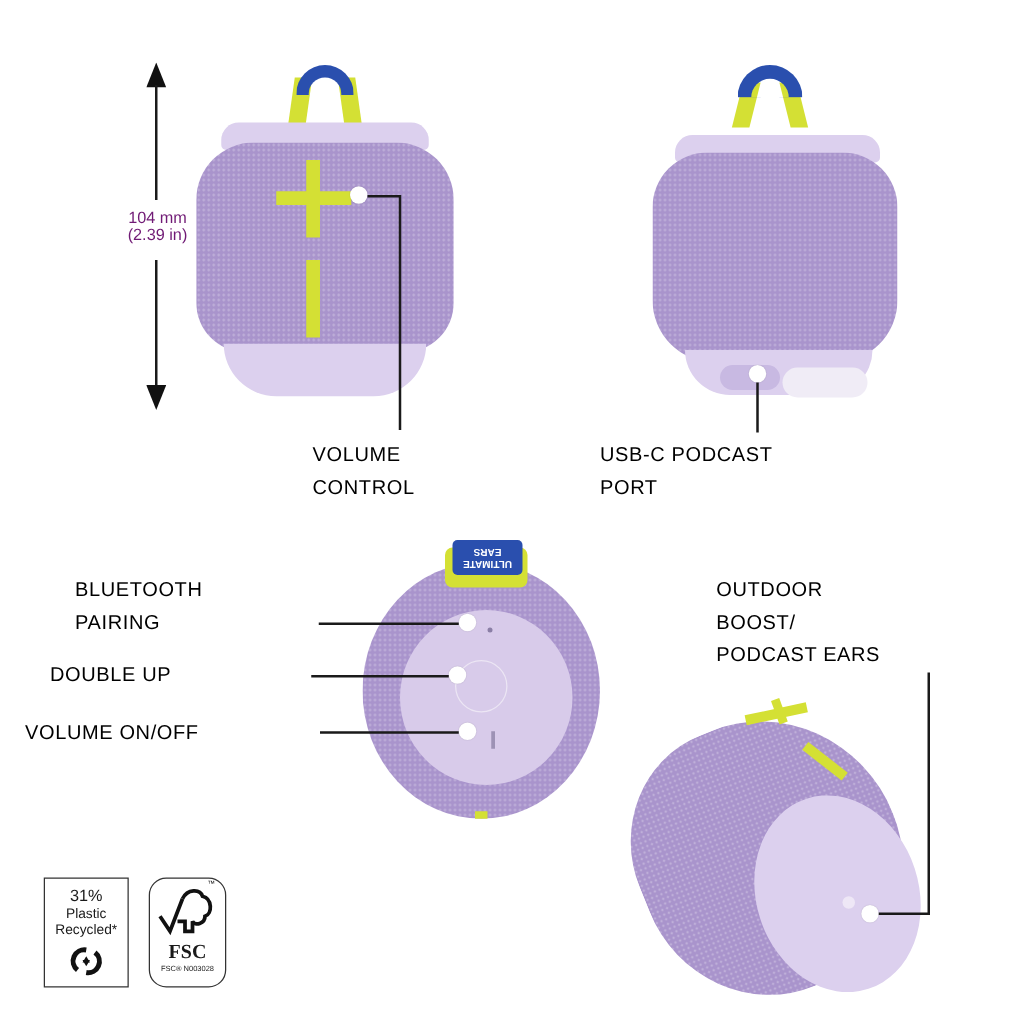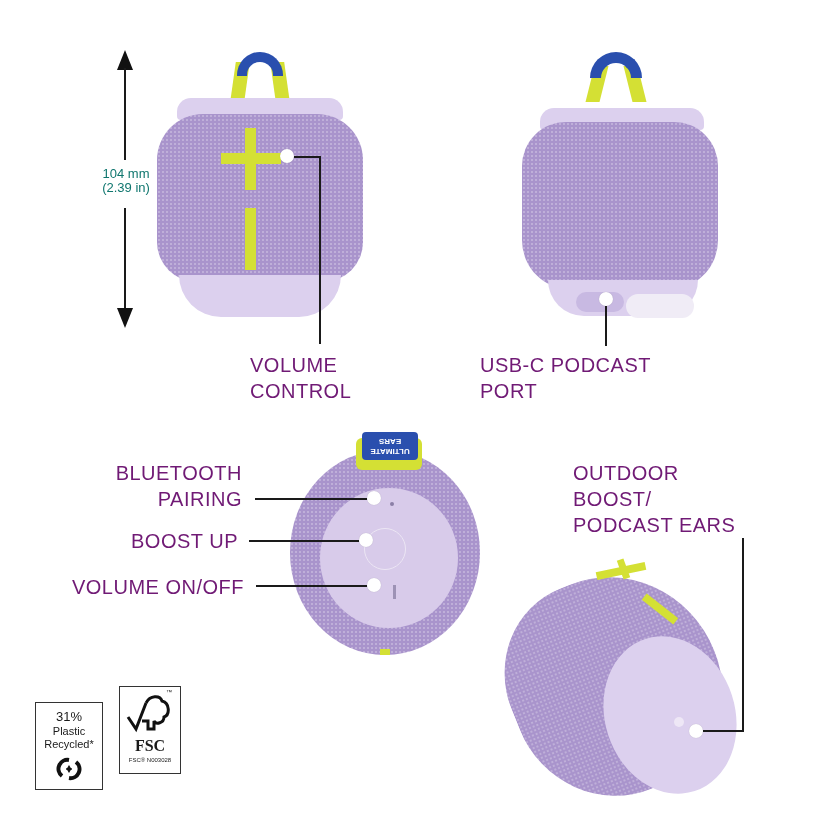--- a/index.html
+++ b/index.html
@@ -1,30 +1,30 @@
 <!DOCTYPE html>
 <html><head>
 <meta charset="utf-8">
 <style>
   html, body { margin: 0; padding: 0; background: #ffffff; }
   body { width: 823px; height: 823px; position: relative; overflow: hidden;
          font-family: "Liberation Sans", "DejaVu Sans", sans-serif; color: #1a1a1a; }
   .abs { position: absolute; }
-  .label { position: absolute; font-size: 20px; line-height: 26px; letter-spacing: 0.5px;
-           font-weight: 400; color: #701a75; white-space: pre-line; }
-  .right { text-align: right; }
+  .label { position: absolute; font-size: 16px; line-height: 26px; letter-spacing: 0.5px;
+           font-weight: 400; color: #000000; white-space: pre-line; }
+  .right { text-align: left; }
   .line { position: absolute; background: #1a1a1a; }
   .dot { position: absolute; width: 14px; height: 14px; border-radius: 50%; background: #fff;
          box-shadow: 0 0 1px rgba(0,0,0,0.2); }
   .mesh {
     background-color: #a994cc;
     background-image: radial-gradient(circle, rgba(255,255,255,0.25) 0.8px, transparent 1.2px);
     background-size: 4px 4px;
   }
-  .dim-text { position: absolute; font-size: 13px; line-height: 14px; text-align: center; color: #0f766e; }
+  .dim-text { position: absolute; font-size: 13px; line-height: 14px; text-align: center; color: #701a75; }
   .badge { position: absolute; border: 1.5px solid #333; background: #fff; }
 </style>
 </head>
 <body>
 
 <div class="abs" style="left:100px;top:50px;width:60px;height:280px;">
   <svg class="abs" style="left:17px;top:0;" width="16" height="20" viewBox="0 0 16 20">
       <polygon points="8,0 16,20 0,20" fill="#111"></polygon>
     </svg>
   <div class="line" style="left:24px;top:18px;width:2px;height:92px;"></div>
@@ -97,21 +97,21 @@
 
 <div class="dot" style="left:367px;top:491px;"></div>
 <div class="line" style="left:255px;top:498px;width:112px;height:2px;"></div>
 <div class="dot" style="left:359px;top:533px;"></div>
 <div class="line" style="left:249px;top:540px;width:110px;height:2px;"></div>
 <div class="dot" style="left:367px;top:578px;"></div>
 <div class="line" style="left:256px;top:585px;width:111px;height:2px;"></div>
 
 <div class="label right" style="left:60px;top:460px;width:182px;">BLUETOOTH
 PAIRING</div>
-<div class="label right" style="left:40px;top:528px;width:198px;">BOOST UP</div>
+<div class="label right" style="left:40px;top:528px;width:198px;">DOUBLE UP</div>
 <div class="label right" style="left:20px;top:574px;width:224px;">VOLUME ON/OFF</div>
 
 <div class="abs" style="left:510px;top:565px;width:240px;height:240px;">
   <div class="abs mesh" style="left:0;top:10px;width:210px;height:220px;border-radius:45% 55% 50% 50%;transform:rotate(-22deg);"></div>
   <div class="abs" style="left:95px;top:70px;width:130px;height:160px;border-radius:50%;background:#dcd0ee;transform:rotate(-18deg);"></div>
   <div class="abs" style="left:86px;top:2px;width:50px;height:8px;background:#d4e034;transform:rotate(-12deg);"></div>
   <div class="abs" style="left:110px;top:-6px;width:7px;height:20px;background:#d4e034;transform:rotate(-20deg);"></div>
   <div class="abs" style="left:146px;top:24px;width:8px;height:40px;background:#d4e034;transform:rotate(-52deg);"></div>
   <div class="abs" style="left:164px;top:152px;width:10px;height:10px;border-radius:50%;background:#eee7f6;"></div>
 </div>
@@ -127,21 +127,21 @@
   <div class="abs" style="left:0;top:22px;width:66px;text-align:center;font-size:11px;">Plastic</div>
   <div class="abs" style="left:0;top:35px;width:66px;text-align:center;font-size:11px;">Recycled*</div>
   <svg class="abs" style="left:18px;top:53px;" width="30" height="26" viewBox="0 0 30 26">
     <path d="M8 20 A9 9 0 0 1 15 4" stroke="#111" stroke-width="4" fill="none"></path>
     <path d="M22 6 A9 9 0 0 1 15 22" stroke="#111" stroke-width="4" fill="none"></path>
     <polygon points="12,12 18,12 15,17" fill="#111"></polygon>
     <polygon points="18,14 12,14 15,9" fill="#111"></polygon>
   </svg>
 </div>
 
-<div class="badge" style="left:119px;top:686px;width:60px;height:86px;">
+<div class="badge" style="left:119px;top:702px;width:60px;height:86px;border-radius:14px;">
   <svg class="abs" style="left:6px;top:8px;" width="46" height="40" viewBox="0 0 46 40">
     <path d="M2 22 L10 34 L20 8" stroke="#111" stroke-width="3" fill="none"></path>
     <path d="M20 8 C24 0 34 0 36 6 C44 8 44 20 38 22 C38 28 30 30 28 26 L28 34 L22 34 L22 26 L16 26" stroke="#111" stroke-width="3" fill="none"></path>
   </svg>
   <div class="abs" style="left:46px;top:2px;font-size:6px;">™</div>
   <div class="abs" style="left:0;top:50px;width:60px;text-align:center;font-family:'Liberation Serif',serif;font-size:16px;font-weight:700;">FSC</div>
   <div class="abs" style="left:0;top:70px;width:60px;text-align:center;font-size:6px;">FSC® N003028</div>
 </div>
 
 </body></html>

